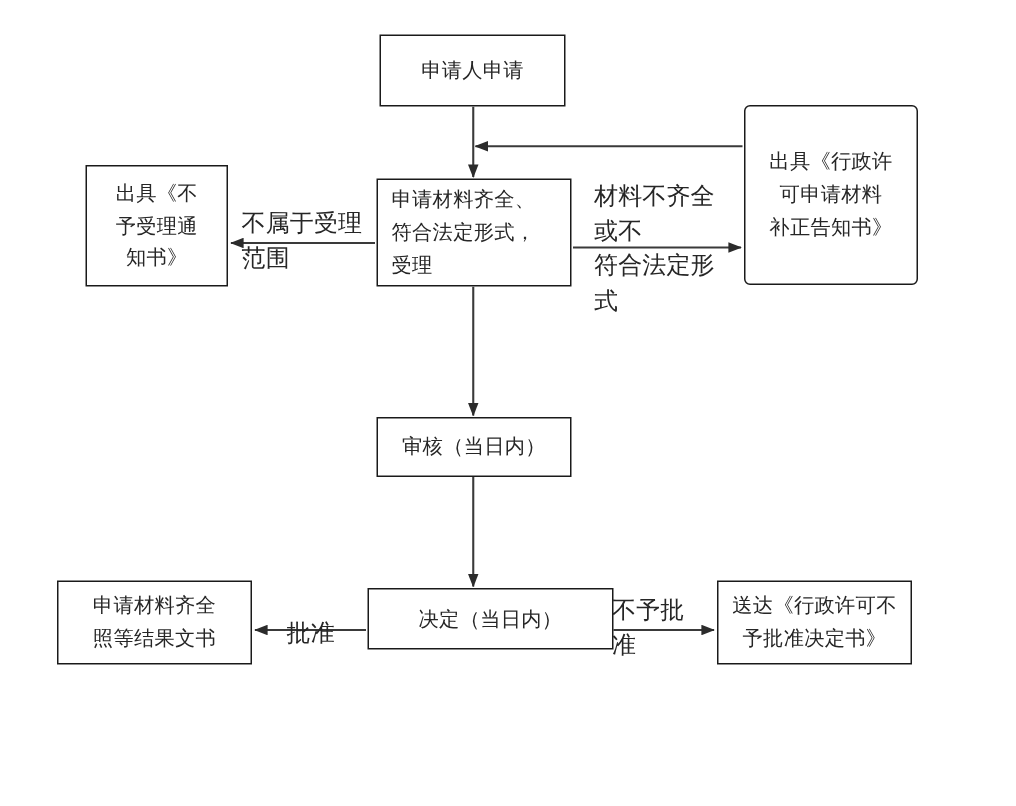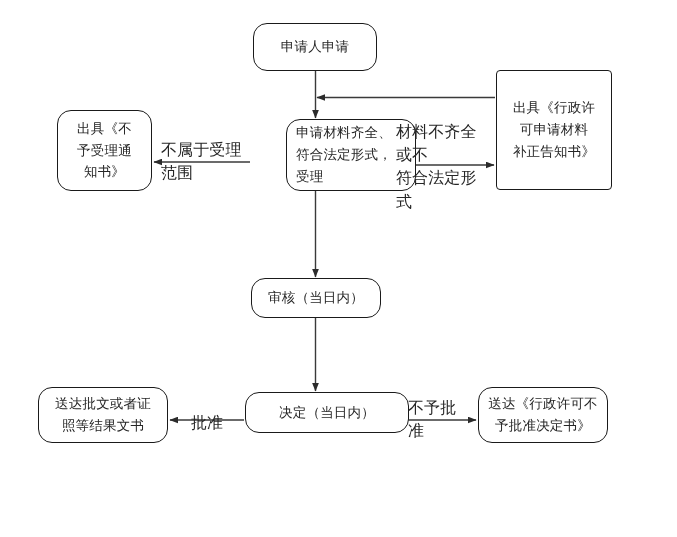--- a/index.html
+++ b/index.html
@@ -22,21 +22,21 @@
     left: 0;
     top: 0;
     width: 677px;
     height: 537px;
     pointer-events: none;
   }
   .node {
     position: absolute;
     box-sizing: border-box;
     border: 1.3px solid #1a1a1a;
-    border-radius: 14px;
+    border-radius: 0;
     background: #ffffff;
     display: flex;
     align-items: center;
     justify-content: center;
     text-align: center;
     color: #262626;
     font-size: 13.5px;
     line-height: 1.62;
     letter-spacing: 0.2px;
     padding: 2px 6px;
@@ -86,21 +86,21 @@
 
     <line x1="244" y1="420" x2="170" y2="420" stroke="#3a3a3a" stroke-width="1.4" marker-end="url(#arrowhead)"></line>
 
     <line x1="389" y1="420" x2="476" y2="420" stroke="#3a3a3a" stroke-width="1.4" marker-end="url(#arrowhead)"></line>
   </svg>
 
   <div class="node" style="left:253px; top:23px; width:124px; height:48px;">
     <span class="node-text">申请人申请</span>
   </div>
 
-  <div class="node align-left" style="left:251px; top:119px; width:130px; height:72px;margin-left:35px;">
+  <div class="node align-left" style="left:251px; top:119px; width:130px; height:72px;">
     <span class="node-text">申请材料齐全、
 符合法定形式，
 受理</span>
   </div>
 
   <div class="node" style="left:57px; top:110px; width:95px; height:81px;">
     <span class="node-text">出具《不
 予受理通
 知书》</span>
   </div>
@@ -113,21 +113,21 @@
 
   <div class="node" style="left:251px; top:278px; width:130px; height:40px;">
     <span class="node-text">审核（当日内）</span>
   </div>
 
   <div class="node" style="left:245px; top:392px; width:164px; height:41px;">
     <span class="node-text">决定（当日内）</span>
   </div>
 
   <div class="node" style="left:38px; top:387px; width:130px; height:56px;">
-    <span class="node-text">送达批文或者证
+    <span class="node-text">申请材料齐全
 照等结果文书</span>
   </div>
 
   <div class="node" style="left:478px; top:387px; width:130px; height:56px;">
     <span class="node-text">送达《行政许可不
 予批准决定书》</span>
   </div>
 
   <div class="edge-label" style="left:161px; top:138px; width:92px;">不属于受理范围</div>
 

